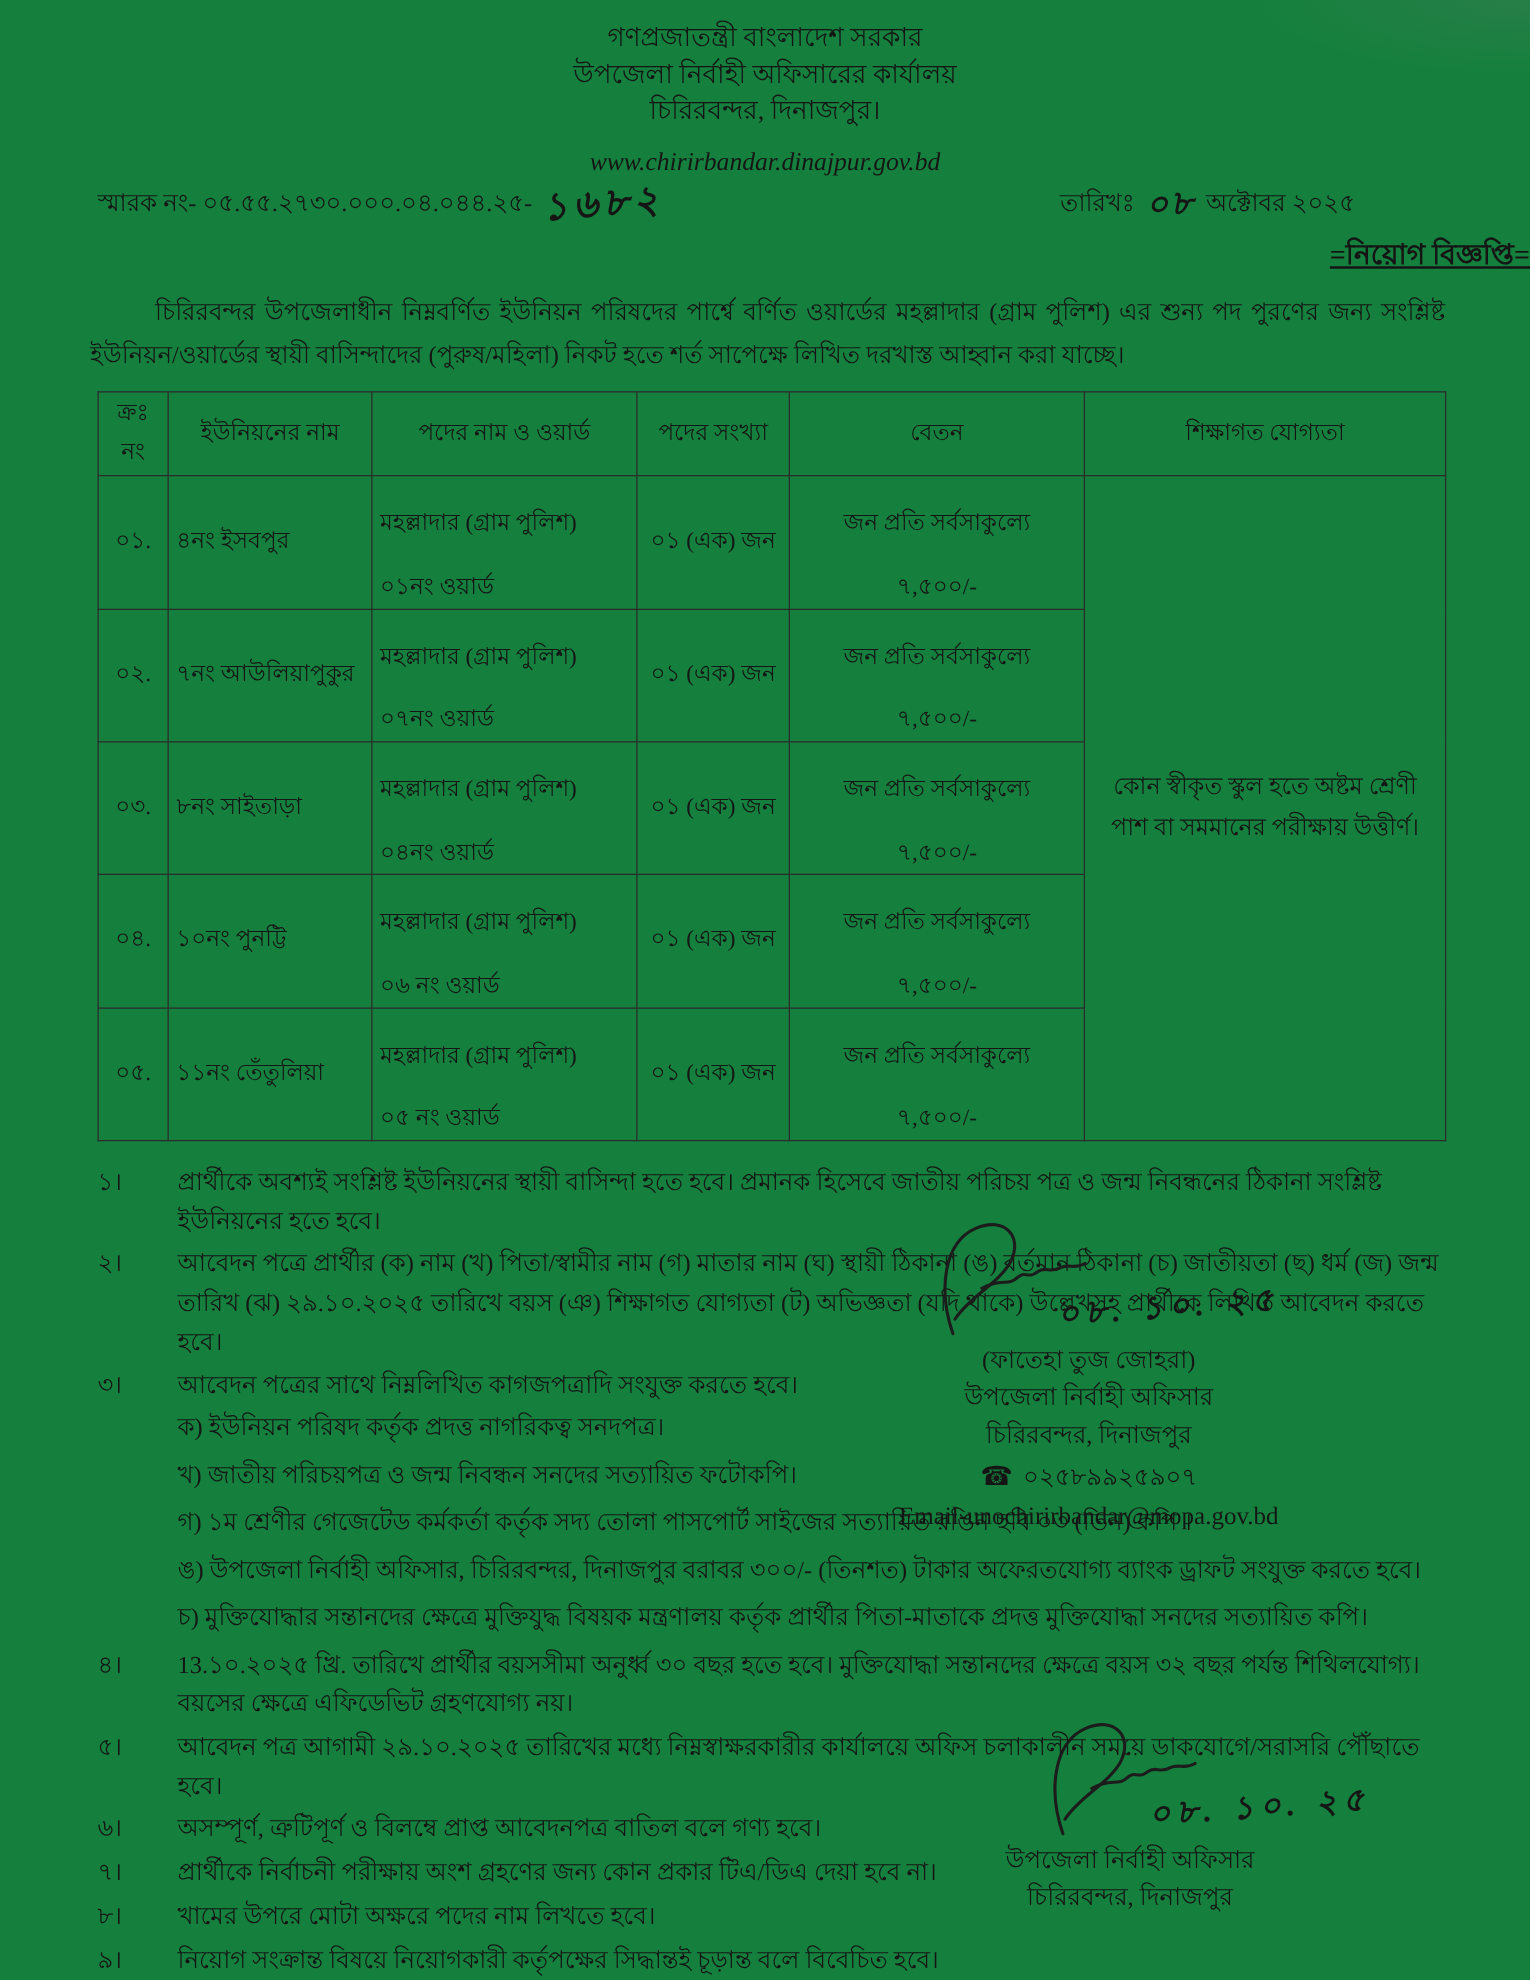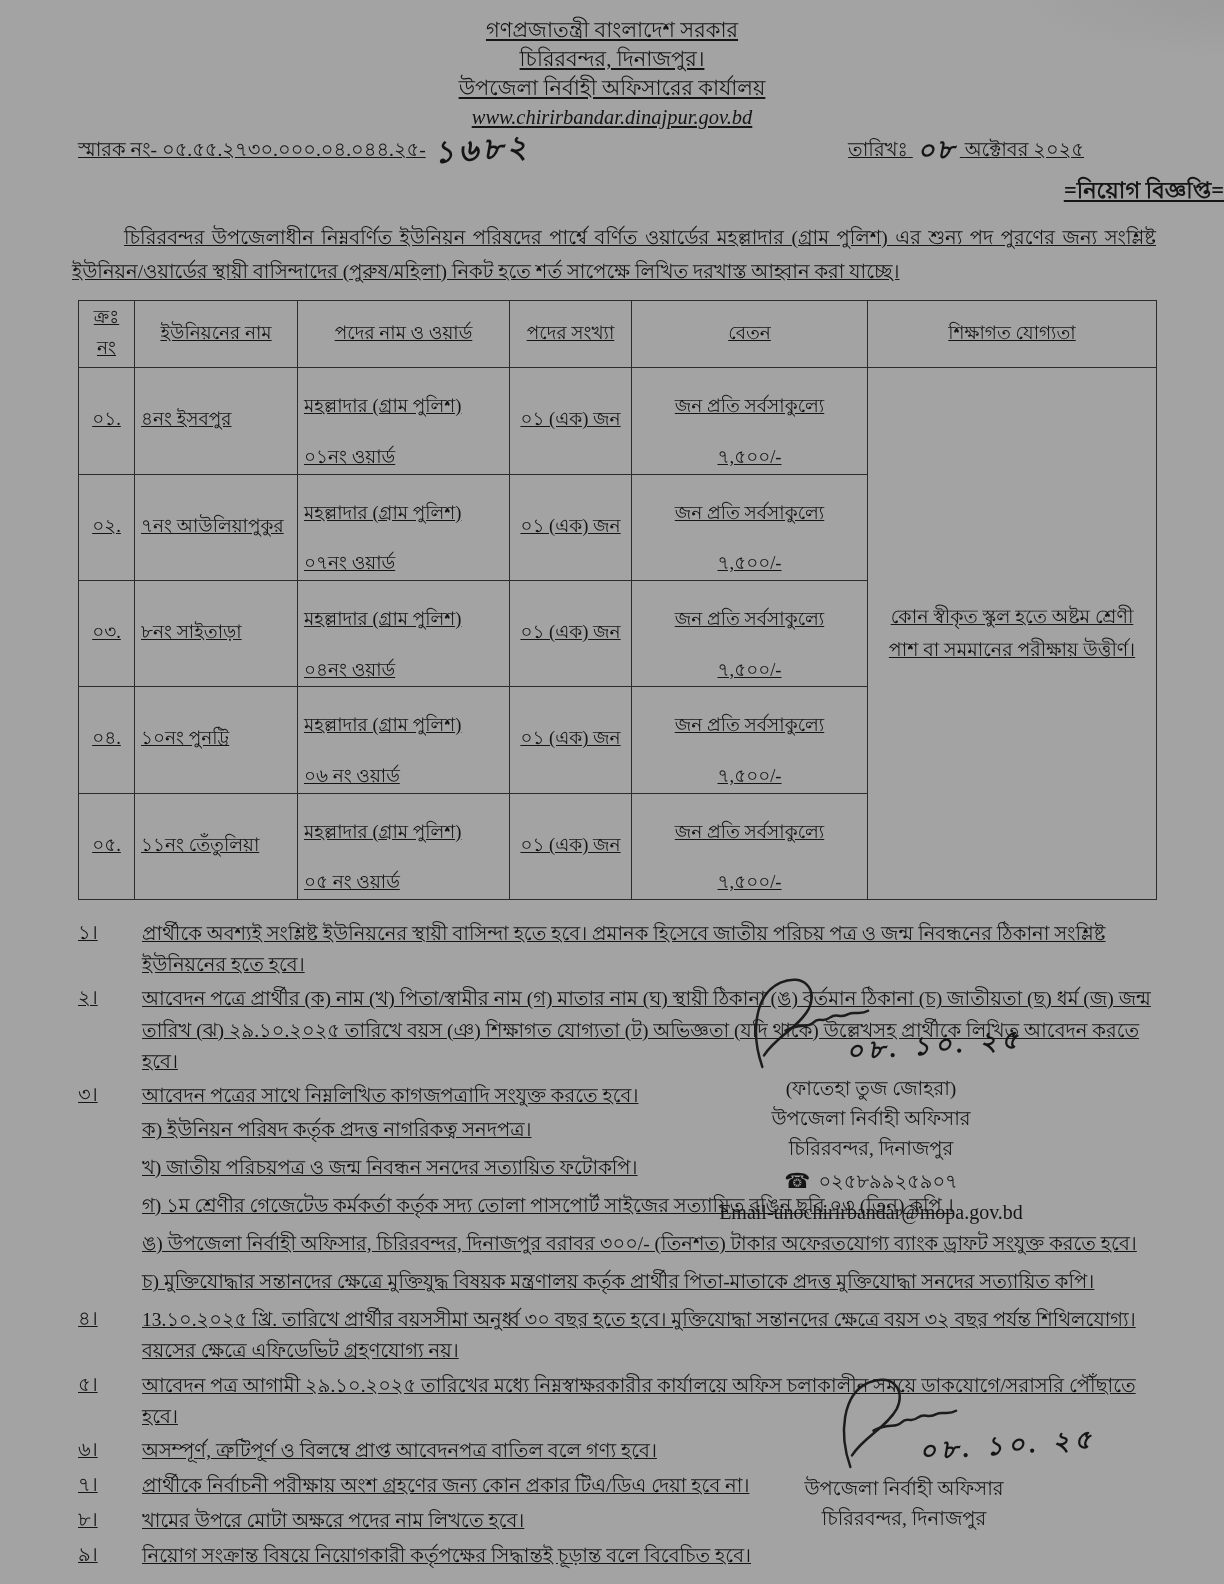--- a/index.html
+++ b/index.html
@@ -1,34 +1,33 @@
 <!DOCTYPE html>
 <html lang="bn"><head>
 <meta charset="utf-8">
 <style>
   html,body{margin:0;padding:0;background:#e8e8e8;}
   .page{
     position:relative;
     width:1224px;height:1584px;
     margin:0 auto;
-    background:#a3a3a3;
+    background:#15803d;
     color:#151515;
     font-family:"Liberation Serif", serif;
     box-sizing:border-box;
     overflow:hidden;
-    text-decoration:underline;
   }
   .scan-shade{
     position:absolute;top:0;right:0;width:220px;height:60px;
     background:radial-gradient(ellipse at top right, rgba(120,120,120,.18), rgba(120,120,120,0) 70%);
     pointer-events:none;
   }
   
   .header{ text-align:center; padding-top:16px; line-height:1.38; font-size:21px; }
-  .header .site{ font-style:italic; font-size:20.5px; font-family:"Liberation Serif", serif; }
+  .header .site{ font-style:italic; font-size:20.5px; font-family:"Liberation Serif", serif;margin-top:13px; }
   
   .memo-row{
     display:flex; justify-content:space-between; align-items:flex-end;
     margin:4px 140px 0 78px; font-size:19.5px;
   }
   .memo-left, .memo-right{ white-space:nowrap; }
   .hand{
     display:inline-block; font-style:italic; font-weight:bold;
     font-size:31px; letter-spacing:4px; line-height:.8;
     transform:rotate(-4deg); margin-left:8px; vertical-align:-4px;
@@ -85,22 +84,22 @@
   .email-line{ font-family:"Liberation Serif", serif; font-size:20px; }
 </style>
 </head>
 <body>
 
 <div class="page">
   <div class="scan-shade"></div>
 
   <div class="header">
     <div>গণপ্রজাতন্ত্রী বাংলাদেশ সরকার</div>
+    <div>উপজেলা নির্বাহী অফিসারের কার্যালয়</div>
     <div>চিরিরবন্দর, দিনাজপুর।</div>
-    <div>উপজেলা নির্বাহী অফিসারের কার্যালয়</div>
     <div class="site">www.chirirbandar.dinajpur.gov.bd</div>
   </div>
 
   <div class="memo-row">
     <div class="memo-left">
       <span>স্মারক নং- ০৫.৫৫.২৭৩০.০০০.০৪.০৪৪.২৫-</span><span class="hand">১৬৮২</span>
     </div>
     <div class="memo-right">
       <span>তারিখঃ</span>
       <span class="hand-day">০৮</span>

